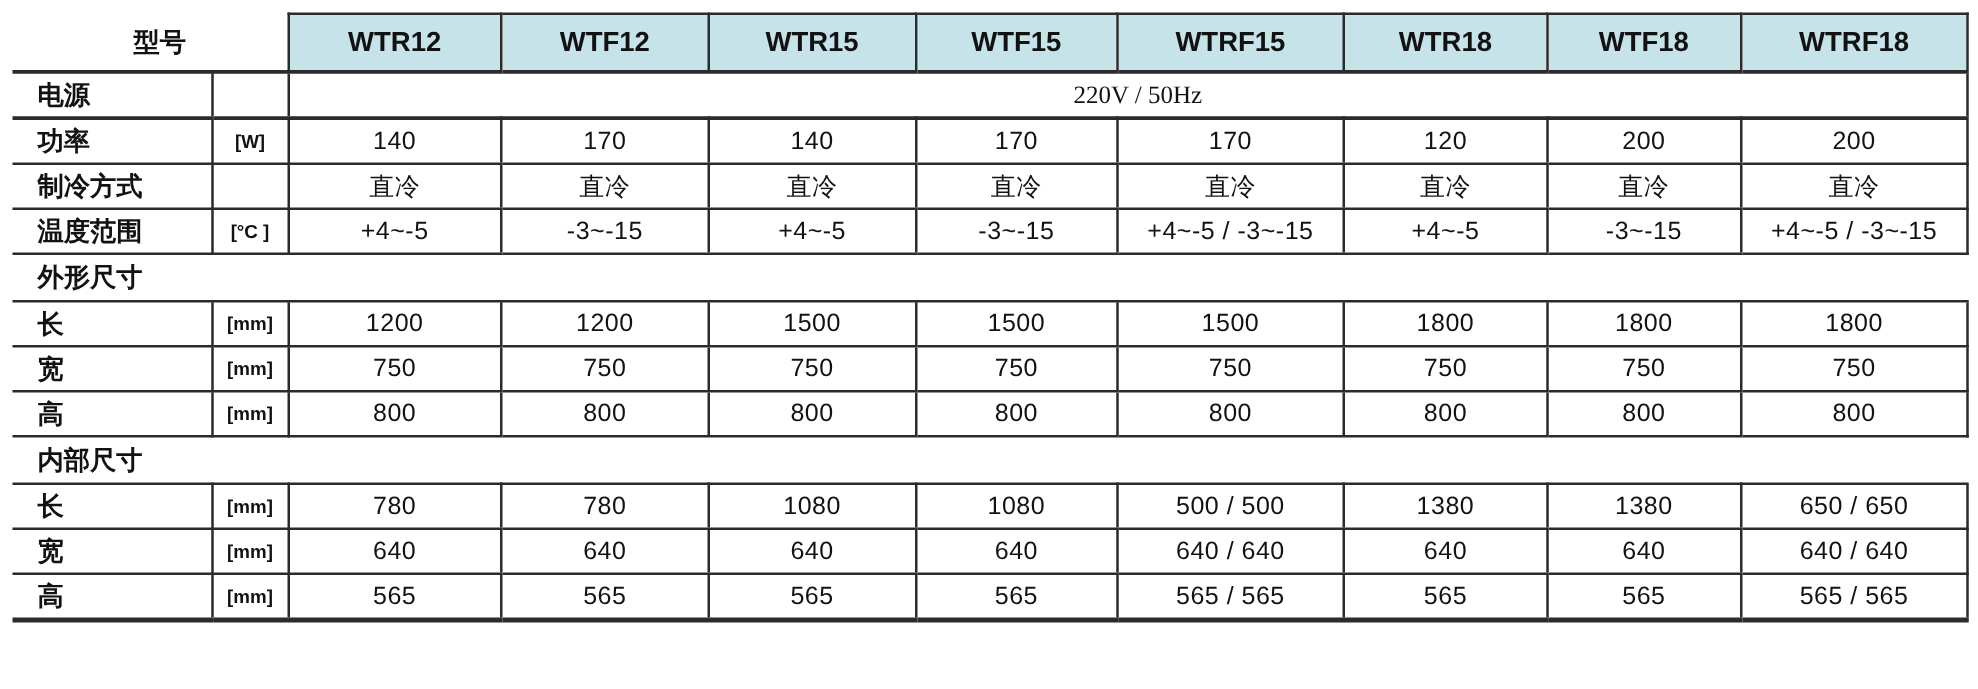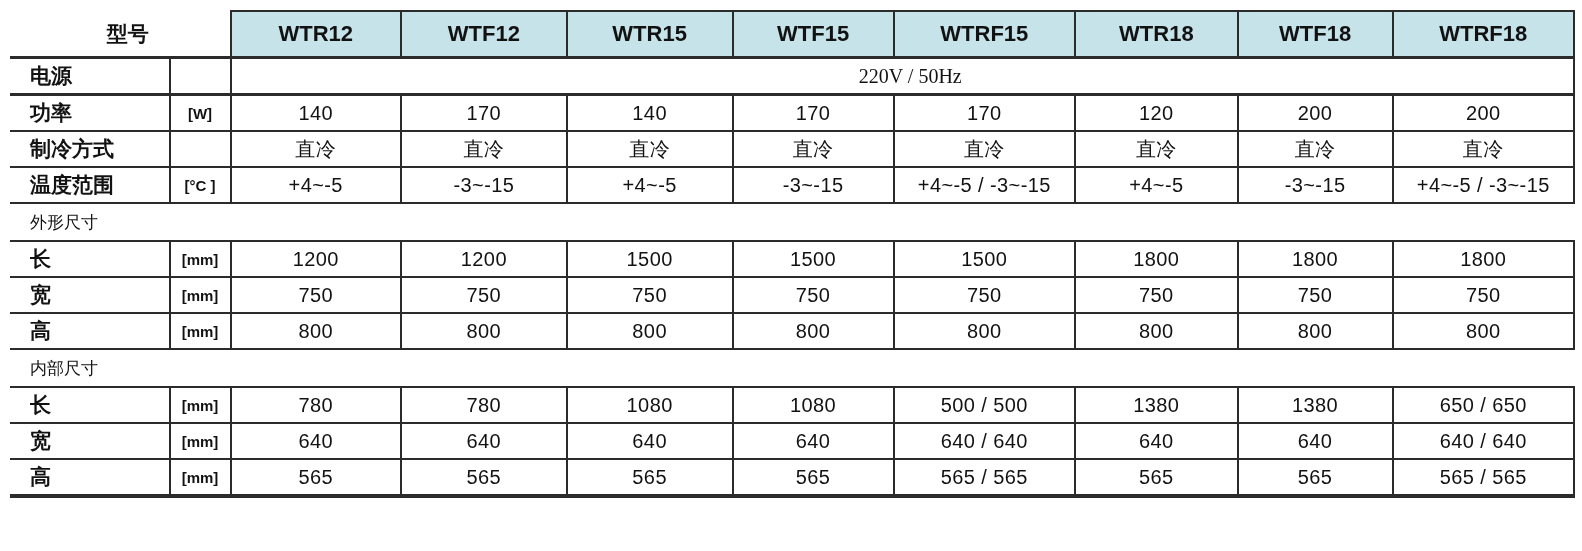--- a/index.html
+++ b/index.html
@@ -74,21 +74,21 @@
   td.c-span{
     text-align:center;
     border-left:2px solid var(--line);
     border-right:2px solid var(--line);
     padding-left:20px;
   }
 
   
   tr.r-section td{
     text-align:left;padding-left:20px;
-    font-size:17px;font-weight:normal;
+    font-size:21px;font-weight:bold;
     border-bottom:2px solid var(--line);
     height:30px;
   }
 
   
   tr.r-bottom td{border-bottom:4px solid var(--line);}
 </style>
 </head>
 <body>
 

